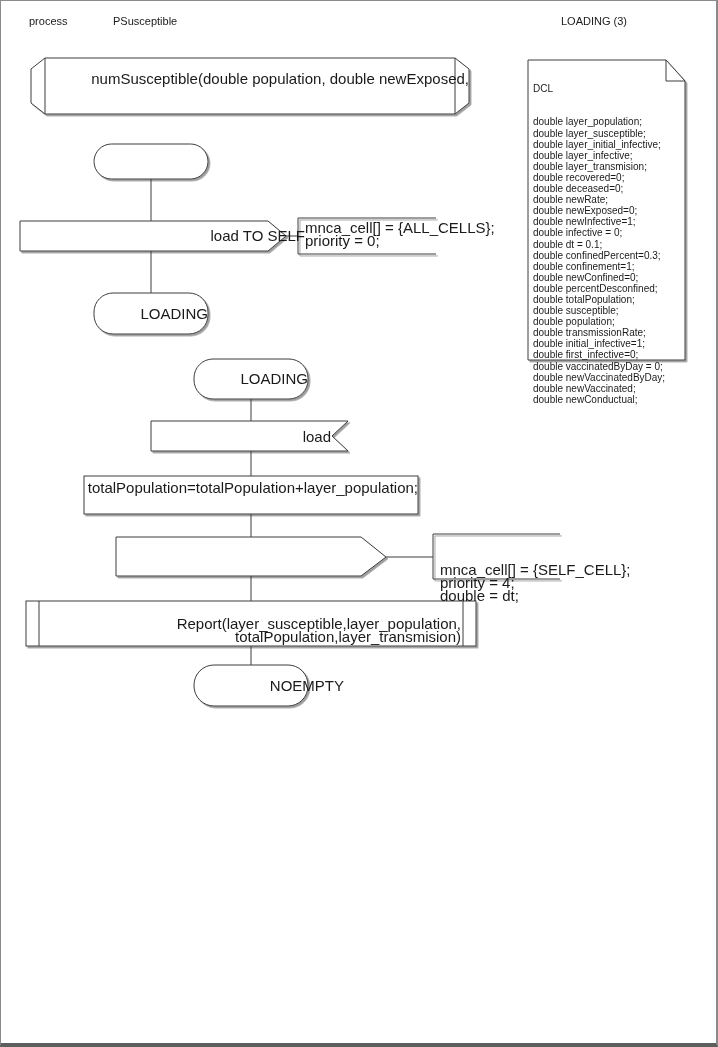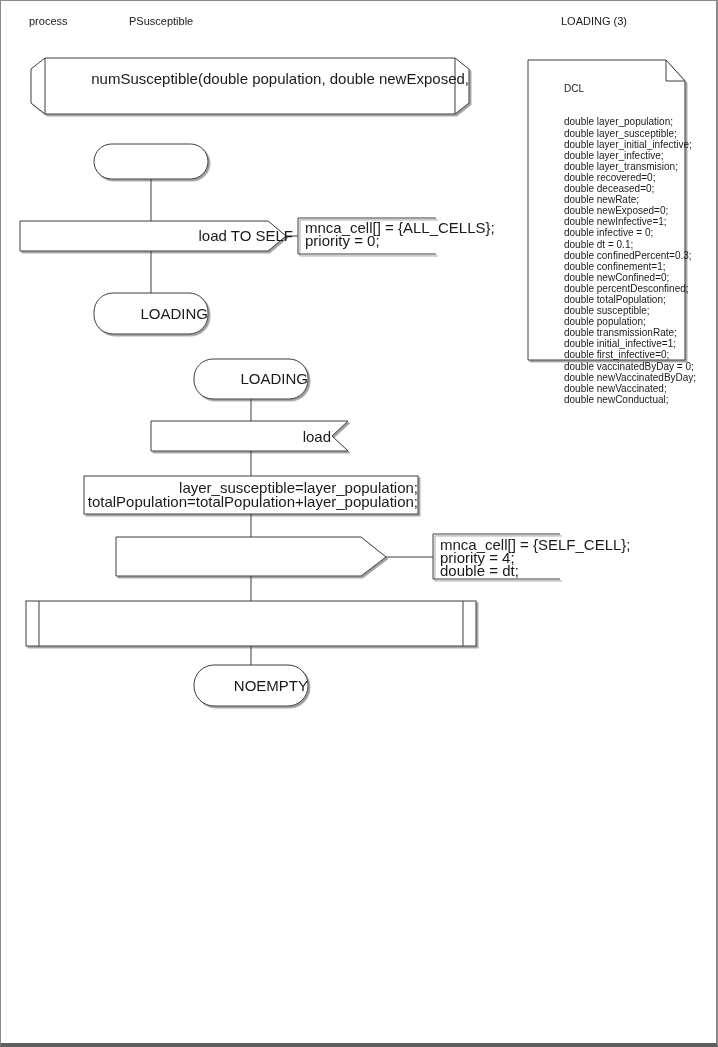--- a/index.html
+++ b/index.html
@@ -14,35 +14,35 @@
     overflow:hidden;
   }
   svg.diagram{position:absolute;left:0;top:0;}
   .shape{stroke:#3c3c3c;stroke-width:1;fill:#ffffff;}
   .detail{stroke:#3c3c3c;stroke-width:1;fill:none;}
   .conn{stroke:#3c3c3c;stroke-width:1;fill:none;}
   .bracket{stroke:#3c3c3c;stroke-width:1;fill:none;}
   .hdr{position:absolute;top:14px;font-size:11px;}
   .hdr.b{font-weight:normal;}
   .dcl{
-    position:absolute;left:563px;top:60px;width:150px;
+    position:absolute;left:532px;top:60px;width:150px;
     font-size:10px;line-height:11.1px;white-space:pre;
   }
   .dcl .ln{white-space:pre;}
   .ann{position:absolute;font-size:15px;line-height:13px;white-space:pre;}
   .ann .ln{white-space:pre;}
   .lbl{position:absolute;font-size:15px;line-height:13px;text-align:right;}
 </style>
 </head>
 <body>
 
 <div class="page">
 
   <div class="hdr b" style="left:28px;">process</div>
-  <div class="hdr" style="left:100px;padding-left:28px;">PSusceptible</div>
+  <div class="hdr" style="left:84px;padding-left:28px;">PSusceptible</div>
   <div class="hdr" style="left:560px;width:140px;">LOADING (3)</div>
 
   <svg class="diagram" width="718" height="1047" viewBox="0 0 718 1047">
     <defs>
       <filter id="ds" x="-20%" y="-20%" width="150%" height="150%">
         <feDropShadow dx="1.8" dy="1.8" stdDeviation="0" flood-color="#9c9c9c"></feDropShadow>
       </filter>
     </defs>
 
     <g filter="url(#ds)">
@@ -121,34 +121,34 @@
 
   <div class="lbl" style="left:30px;top:71px;width:438px;line-height:14px;">
     <div>numSusceptible(double population, double newExposed,</div>
   </div>
 
   <div class="dcl">
     <div>DCL</div>
     <div><div class="ln">double layer_population;</div><div class="ln">double layer_susceptible;</div><div class="ln">double layer_initial_infective;</div><div class="ln">double layer_infective;</div><div class="ln">double layer_transmision;</div><div class="ln">double recovered=0;</div><div class="ln">double deceased=0;</div><div class="ln">double newRate;</div><div class="ln">double newExposed=0;</div><div class="ln">double newInfective=1;</div><div class="ln">double infective = 0;</div><div class="ln">double dt = 0.1;</div><div class="ln">double confinedPercent=0.3;</div><div class="ln">double confinement=1;</div><div class="ln">double newConfined=0;</div><div class="ln">double percentDesconfined;</div><div class="ln">double totalPopulation;</div><div class="ln">double susceptible;</div><div class="ln">double population;</div><div class="ln">double transmissionRate;</div><div class="ln">double initial_infective=1;</div><div class="ln">double first_infective=0;</div><div class="ln">double vaccinatedByDay = 0;</div><div class="ln">double newVaccinatedByDay;</div><div class="ln">double newVaccinated;</div><div class="ln">double newConductual;</div></div>
   </div>
 
-  <div class="lbl" style="left:20px;top:228px;width:248px;padding-left:24px;">load TO SELF</div>
+  <div class="lbl" style="left:32px;top:228px;width:248px;padding-left:24px;">load TO SELF</div>
 
   <div class="ann" style="left:304px;top:220px;"><div class="ln">mnca_cell[] = {ALL_CELLS};</div><div class="ln">priority = 0;</div></div>
 
   <div class="lbl" style="left:93px;top:306px;width:114px;">LOADING</div>
 
   <div class="lbl" style="left:193px;top:371px;width:114px;">LOADING</div>
 
   <div class="lbl" style="left:150px;top:429px;width:180px;">load</div>
 
   <div class="lbl" style="left:83px;top:480px;width:334px;line-height:14px;">
-    <div>layer_susceptible=layer_population;</div>
     <div>totalPopulation=totalPopulation+layer_population;</div>
   </div>
 
 
-  <div class="ann" style="left:439px;top:537px;"><div class="ln">mnca_cell[] = {SELF_CELL};</div><div class="ln">priority = 4;</div><div class="ln">double = dt;</div></div>
+  <div class="ann" style="left:439px;top:562px;"><div class="ln">mnca_cell[] = {SELF_CELL};</div><div class="ln">priority = 4;</div><div class="ln">double = dt;</div></div>
 
+  <div class="lbl" style="left:40px;top:616px;width:420px;">Report(layer_susceptible,layer_population, totalPopulation,layer_transmision)</div>
 
-  <div class="lbl" style="left:193px;top:678px;width:114px;">NOEMPTY</div>
+  <div class="lbl" style="left:193px;top:678px;width:114px;padding-left:36px;">NOEMPTY</div>
 
 </div>
 
 </body></html>

